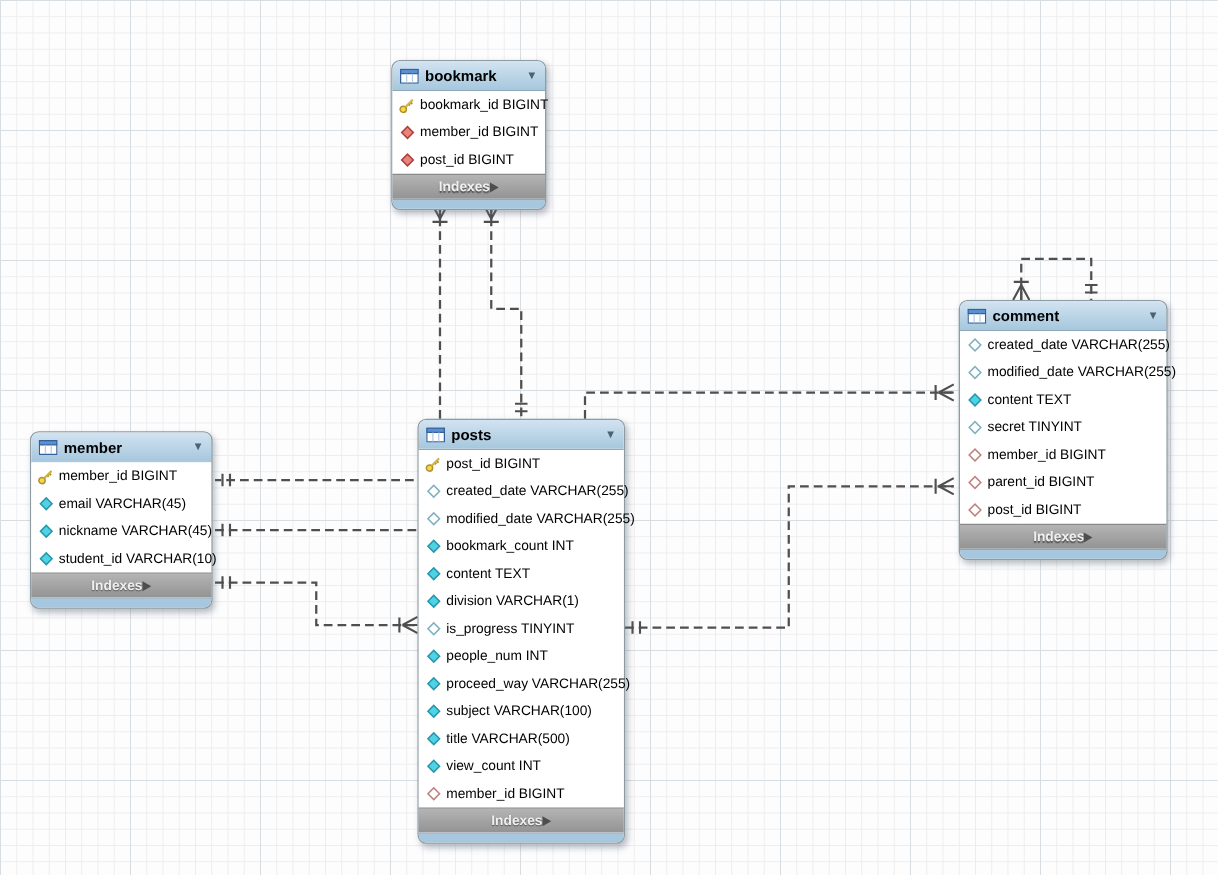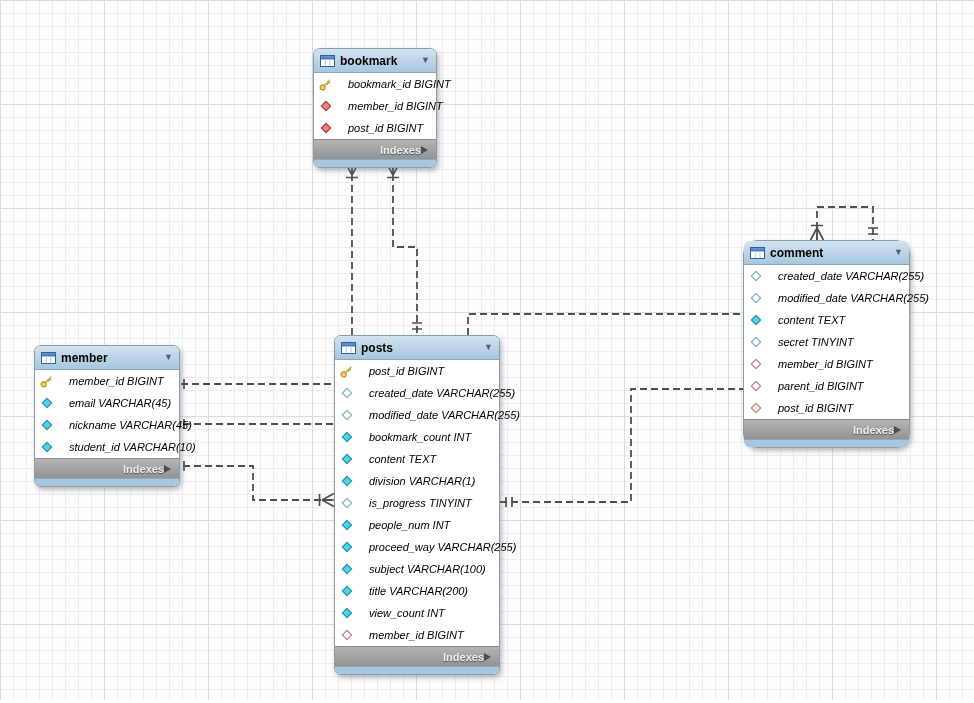--- a/index.html
+++ b/index.html
@@ -21,25 +21,25 @@
     border:1px solid #8d9ba3;border-radius:7px;background:#fff;
     box-shadow:2px 3px 5px rgba(100,110,125,.45);
   }
   .t-header{
     height:23px;display:flex;align-items:center;gap:5px;padding:0 6px;
     background:linear-gradient(#d2e3f1,#a6c7dd);
     border-bottom:1px solid #8fa9ba;border-radius:6px 6px 0 0;
     font-size:12px;font-weight:bold;color:#000;cursor:default;
   }
   .t-collapse{margin-left:auto;font-size:9px;color:#4a6273;line-height:1;}
-  .t-row{height:22px;display:flex;align-items:center;gap:16px;padding-left:5px;
-    font-size:11px;color:#000;background:#fff;white-space:nowrap;font-style:italic;}
+  .t-row{height:22px;display:flex;align-items:center;gap:4px;padding-left:5px;
+    font-size:11px;color:#000;background:#fff;white-space:nowrap;}
   .t-row .cicon{width:13px;height:13px;flex:0 0 13px;display:inline-flex;align-items:center;justify-content:center;}
   .t-indexes{
-    height:19px;display:flex;align-items:center;justify-content:flex-end;
+    height:19px;display:flex;align-items:center;justify-content:center;
     padding:0 8px;background:linear-gradient(#b4b4b4,#939393);
     border-top:1px solid #8a8a8a;
     color:#f0f0f0;font-size:11px;font-weight:bold;text-shadow:0 1px 1px rgba(70,70,70,.9);
   }
   .idx-arrow{width:0;height:0;border-left:7px solid #4e4e4e;border-top:4px solid transparent;border-bottom:4px solid transparent;}
   .t-footer{height:7px;background:#a6c7dd;border-top:1px solid #8fa9ba;border-radius:0 0 6px 6px;}
 </style>
 </head>
 <body>
 
@@ -102,21 +102,21 @@
           </svg>
         </span>
         <span>post_id BIGINT</span>
       </div>
       <div class="t-indexes">
         <span>Indexes</span>
         <span class="idx-arrow"></span>
       </div>
       <div class="t-footer"></div>
     </div>
-    <div class="tbl" style="left: 34px; top: 345px; width: 146px;">
+    <div class="tbl" style="left: 24px; top: 345px; width: 146px;">
       <div class="t-header">
         <span style="display: inline-flex;">
           <svg width="15" height="12" viewBox="0 0 15 12">
             <rect x="0.5" y="0.5" width="14" height="11" fill="#ffffff" stroke="#33609c"></rect>
             <rect x="0.5" y="0.5" width="14" height="3.4" fill="#5a8fd0" stroke="#33609c"></rect>
             <line x1="5.3" y1="4" x2="5.3" y2="11.2" stroke="#b5cce4"></line>
             <line x1="10" y1="4" x2="10" y2="11.2" stroke="#b5cce4"></line>
           </svg>
         </span>
         <span>member</span>
@@ -256,21 +256,21 @@
           </svg>
         </span>
         <span>subject VARCHAR(100)</span>
       </div>
       <div class="t-row">
         <span class="cicon">
           <svg width="12" height="12" viewBox="0 0 12 12">
             <rect x="2.7" y="2.7" width="6.6" height="6.6" transform="rotate(45 6 6)" fill="#4ed2e4" stroke="#2596ad" stroke-width="1.2"></rect>
           </svg>
         </span>
-        <span>title VARCHAR(200)</span>
+        <span>title VARCHAR(500)</span>
       </div>
       <div class="t-row">
         <span class="cicon">
           <svg width="12" height="12" viewBox="0 0 12 12">
             <rect x="2.7" y="2.7" width="6.6" height="6.6" transform="rotate(45 6 6)" fill="#4ed2e4" stroke="#2596ad" stroke-width="1.2"></rect>
           </svg>
         </span>
         <span>view_count INT</span>
       </div>
       <div class="t-row">
@@ -280,21 +280,21 @@
           </svg>
         </span>
         <span>member_id BIGINT</span>
       </div>
       <div class="t-indexes">
         <span>Indexes</span>
         <span class="idx-arrow"></span>
       </div>
       <div class="t-footer"></div>
     </div>
-    <div class="tbl" style="left: 743px; top: 240px; width: 167px; border-radius: 14px;">
+    <div class="tbl" style="left: 767px; top: 240px; width: 167px;">
       <div class="t-header">
         <span style="display: inline-flex;">
           <svg width="15" height="12" viewBox="0 0 15 12">
             <rect x="0.5" y="0.5" width="14" height="11" fill="#ffffff" stroke="#33609c"></rect>
             <rect x="0.5" y="0.5" width="14" height="3.4" fill="#5a8fd0" stroke="#33609c"></rect>
             <line x1="5.3" y1="4" x2="5.3" y2="11.2" stroke="#b5cce4"></line>
             <line x1="10" y1="4" x2="10" y2="11.2" stroke="#b5cce4"></line>
           </svg>
         </span>
         <span>comment</span>

